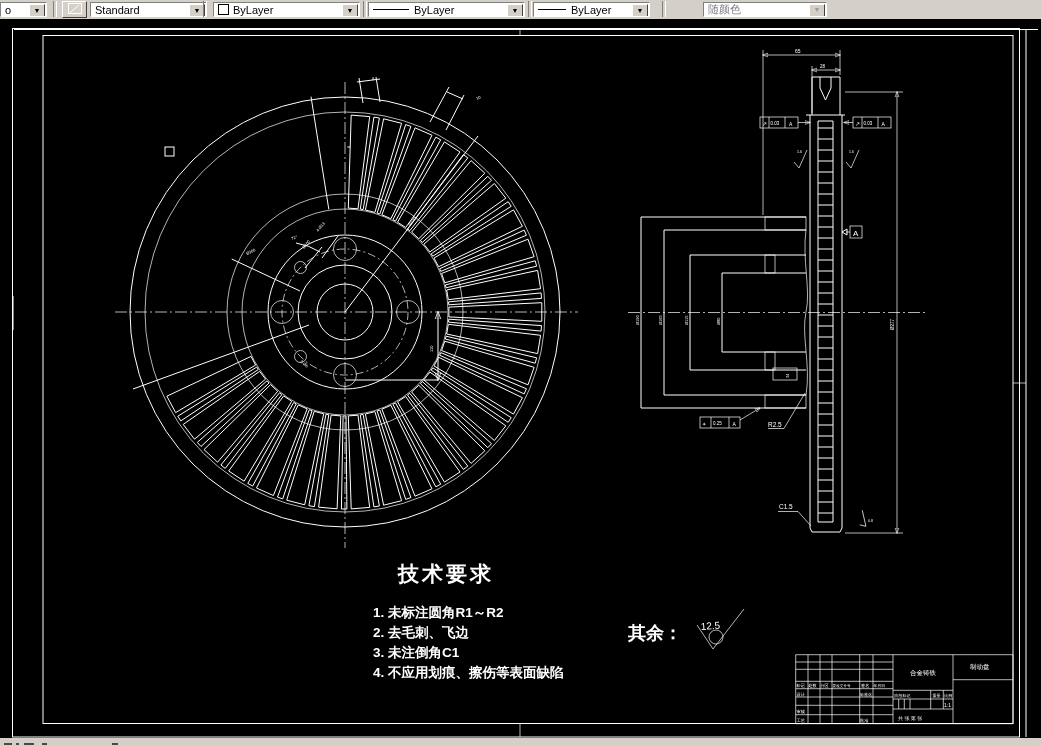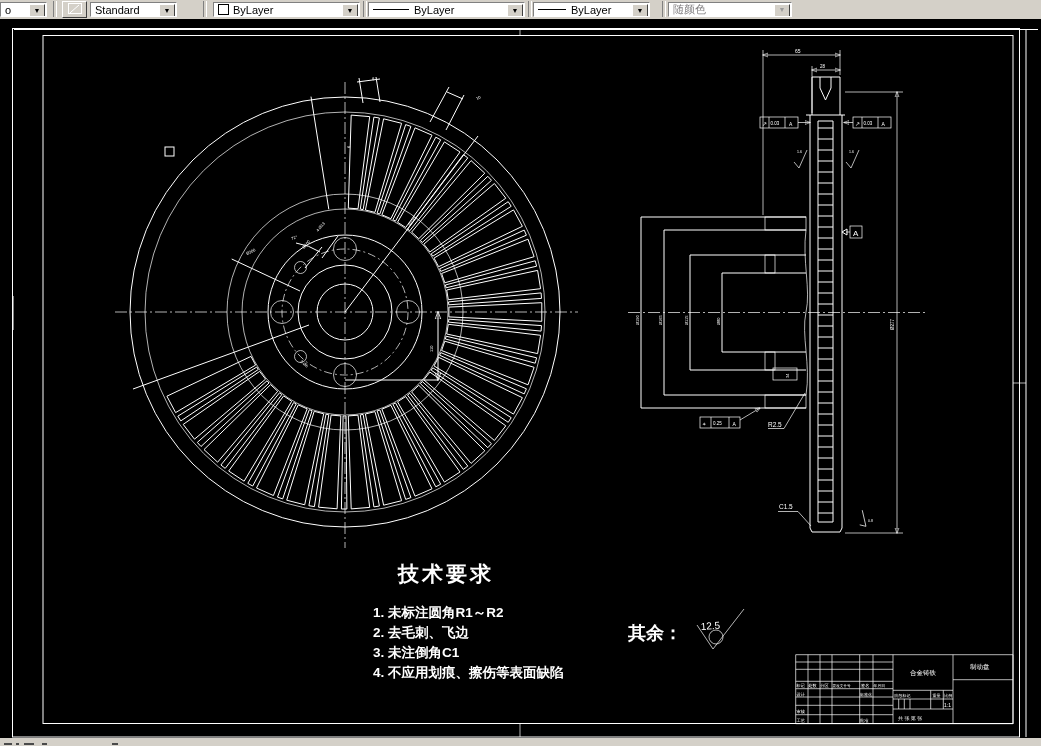--- a/index.html
+++ b/index.html
@@ -43,21 +43,21 @@
       <span class="arrow">▼</span>
     </div>
     <div class="sep" style="left:53px;"></div>
     <button class="toolbtn" style="left:62px;width:25px;">
       <svg width="16" height="13" viewBox="0 0 16 13">
         <rect x="1.5" y="1.5" width="13" height="10" fill="#ffffff" stroke="#7f7f7f" stroke-width="1"></rect>
         <path d="M4,10 L12,3" stroke="#00007f" stroke-width="3" fill="none"></path>
         <path d="M2.5,11.5 l2.5,-2.5" stroke="#d4a000" stroke-width="2" fill="none"></path>
       </svg>
     </button>
-    <div class="combo" style="left:90px;width:87px;align-items:center;">
+    <div class="combo" style="left:90px;width:117px;align-items:center;">
       <span>Standard</span>
       <span class="arrow">▼</span>
     </div>
     <div class="sep" style="left:203px;"></div>
     <div class="combo" style="left:213px;width:147px;">
       <span class="swatch"></span>
       <span>ByLayer</span>
       <span class="arrow">▼</span>
     </div>
     <div class="sep" style="left:363px;"></div>
@@ -66,21 +66,21 @@
       <span>ByLayer</span>
       <span class="arrow">▼</span>
     </div>
     <div class="sep" style="left:528px;"></div>
     <div class="combo" style="left:533px;width:117px;">
       <span class="lineglyph" style="width:28px;"></span>
       <span>ByLayer</span>
       <span class="arrow">▼</span>
     </div>
     <div class="sep" style="left:662px;"></div>
-    <div class="combo disabled" style="left:668px;width:124px;font-family:Liberation Serif, serif;">
+    <div class="combo disabled" style="left:703px;width:124px;font-family:Liberation Serif, serif;">
       <span>随颜色</span>
       <span class="arrow">▼</span>
     </div>
   </div>
 
   <div class="canvas">
   <svg width="1041" height="719" viewBox="0 19 1041 719">
     <defs>
       <pattern id="hatch" width="4" height="4" patternUnits="userSpaceOnUse" patternTransform="rotate(45)">
         <line x1="0" y1="0" x2="0" y2="4" stroke="#fff" stroke-width="0.7"></line>

